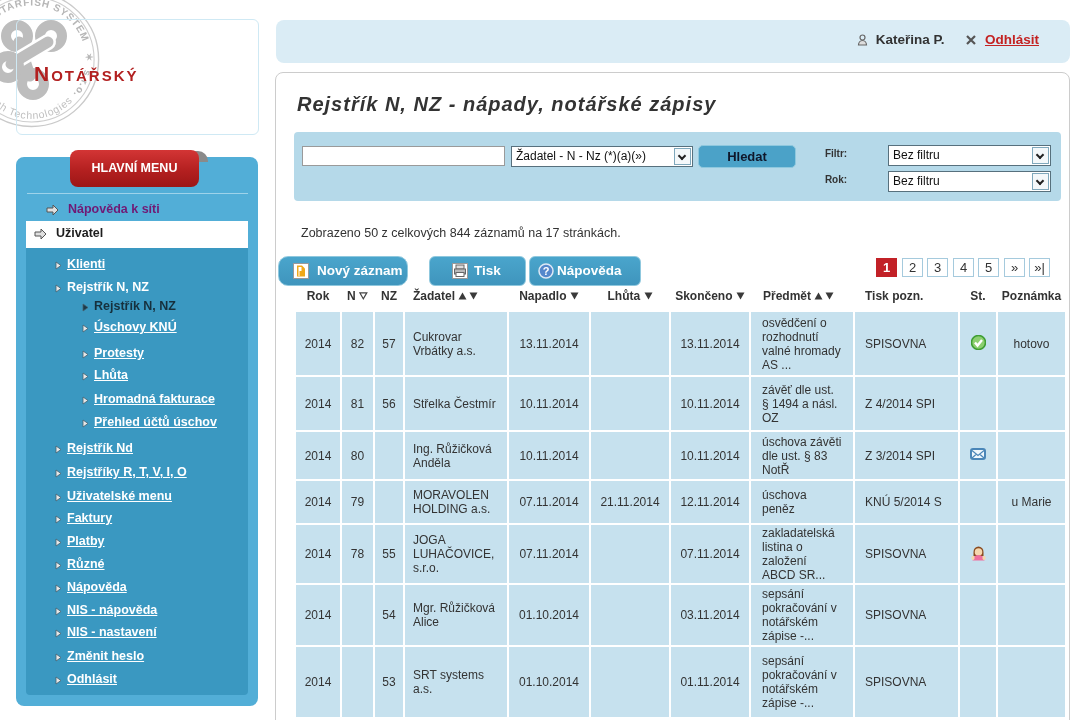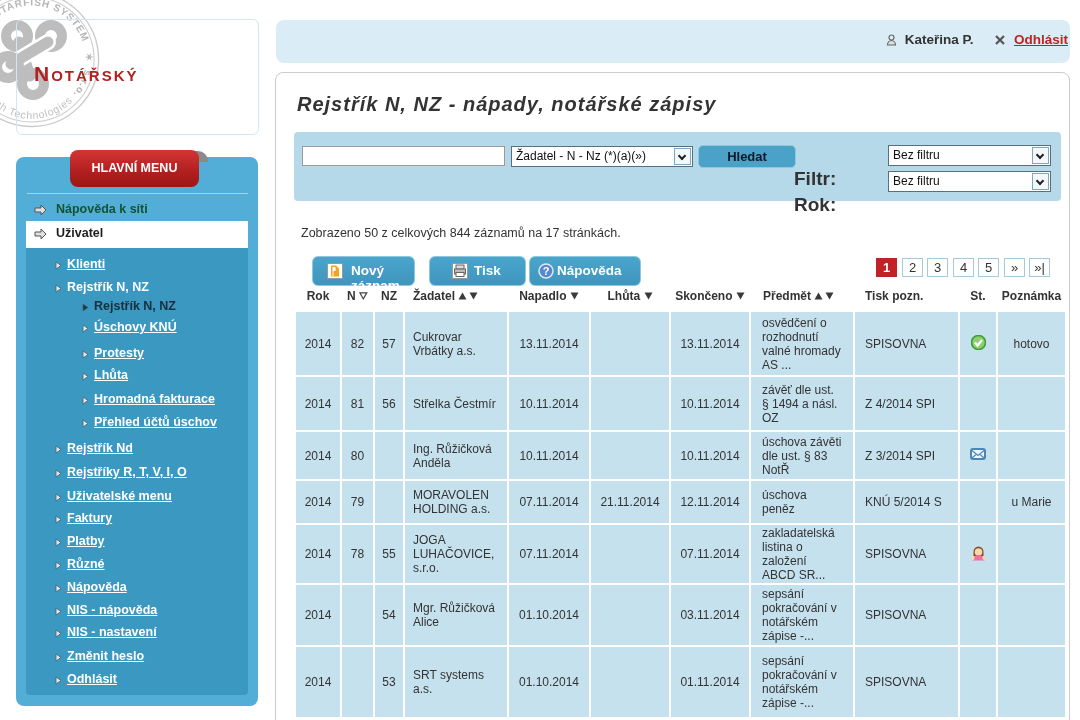--- a/index.html
+++ b/index.html
@@ -22,22 +22,22 @@
 #sidebar { left:16px; top:157px; width:242px; height:549px; background:#52aed7;
   border-radius:8px; }
 #redbtn { position:absolute; left:54px; top:-7px; width:129px; height:37px;
   background:linear-gradient(#d33535,#b42020 55%,#9c1616); border-radius:8px;
   color:#fff; font-weight:bold; font-size:12.5px; text-align:center; line-height:36px;
   z-index:3;}
 #redfold { position:absolute; left:172px; top:-6px; width:20px; height:11px;
   background:#8a8a8a; border-radius:0 10px 0 0; z-index:2;}
 #sbsep { position:absolute; left:11px; top:36px; width:221px; height:1px;
   background:#9ed3ea; }
-.mrow { position:absolute; left:0; width:242px; height:22px; font-size:12.5px;
-  font-weight:bold; color:#14532d; }
+.mrow { position:absolute; left:12px; width:242px; height:22px; font-size:12.5px;
+  font-weight:bold; color:#701a75; }
 .mrow .arr { position:absolute; left:18px; top:4px; }
 .mrow .txt { position:absolute; left:40px; top:2px; }
 #row-napoveda { top:43px; }
 #innerpanel { position:absolute; left:10px; top:64px; width:222px; height:474px;
   background:#3a98c1; border-radius:4px; }
 #row-uzivatel { position:absolute; left:0; top:0; width:222px; height:27px;
   background:#fff; color:#1d1d1d; font-size:12.5px; font-weight:bold; }
 #row-uzivatel .arr { position:absolute; left:8px; top:7px; }
 #row-uzivatel .txt { position:absolute; left:30px; top:5px; }
 .mi { position:absolute; font-size:12.5px; font-weight:bold; color:#fff; height:20px; }
@@ -47,21 +47,21 @@
 .mi.dark, .mi.dark a { color:#16303d; text-decoration:none; }
 .lv2 { left:29px; }
 .lv3 { left:56px; }
 
 
 #crumbbar { left:276px; top:20px; width:794px; height:43px; background:#daecf5;
   border-radius:8px; font-size:11.5px; }
 #crumbbar .inner { position:absolute; left:19px; top:13px; }
 #crumbbar a { color:#c32222; text-decoration:underline; }
 #crumbbar .sep { color:#555; font-weight:bold; padding:0 7px; font-size:12px;}
-#userbox { position:absolute; right:2px; top:12px; font-weight:bold; font-size:13.5px; }
+#userbox { position:absolute; right:31px; top:12px; font-weight:bold; font-size:13.5px; }
 #userbox a { color:#c32222; text-decoration:underline; }
 
 
 #panel { left:275px; top:72px; width:795px; height:700px; background:#fff;
   border:1px solid #ccc; border-radius:8px; }
 #title { position:absolute; left:21px; top:20px; font-size:20px; font-weight:bold;
   font-style:italic; color:#333; letter-spacing:1px; }
 
 
 #searchpanel { position:absolute; left:18px; top:59px; width:767px; height:69px;
@@ -72,34 +72,34 @@
   font-size:12px; color:#111; }
 .sel .st { position:absolute; left:4px; top:2px; white-space:nowrap; }
 .sel .sb { position:absolute; right:1px; top:1px; bottom:1px; width:17px;
   background:#f4f8fa; border:1px solid #7fa8bc; }
 .sel .ch { position:absolute; right:5px; top:4px; width:6px; height:6px;
   border-right:2px solid #222; border-bottom:2px solid #222; transform:rotate(45deg); }
 #sel1 { left:217px; top:14px; width:182px; }
 #hledat { position:absolute; left:404px; top:13px; width:98px; height:23px;
   background:#4ba2c8; border:1px solid #8ec8de; border-radius:5px; color:#0f172a;
   font-weight:bold; font-size:13px; text-align:center; line-height:21px; }
-.flabel { position:absolute; font-weight:bold; font-size:19px; width:84px; text-align:left;margin-top:20px;}
+.flabel { position:absolute; font-weight:bold; font-size:10px; width:84px; text-align:center;}
 #lfiltr { left:500px; top:16px; }
 #lrok  { left:500px; top:42px; }
 #self { left:594px; top:13px; width:163px; }
 #selr { left:594px; top:39px; width:163px; }
 
 #zobrazeno { position:absolute; left:25px; top:137px; font-size:12.5px;margin-top:16px; }
 
 
 .bbtn { position:absolute; top:183px; height:30px; background:linear-gradient(#4aa5cc,#3f95bd);
   border:1px solid #8fc8de; border-radius:6px; color:#fff; font-weight:bold;
   font-size:13.5px; }
 .bbtn .ic { position:absolute; left:14px; top:6px; }
-#btn1 { left:36px; width:103px; }
+#btn1 { left:2px; width:130px;border-radius:10px; }
 #btn1 .bt { position:absolute; left:38px; top:6px; }
 #btn2 { left:153px; width:97px; }
 #btn2 .bt { position:absolute; left:44px; top:6px; }
 #btn2 .ic { left:22px; }
 #btn3 { left:253px; width:112px; }
 #btn3 .bt { position:absolute; left:27px; top:6px; }
 #btn3 .ic { left:8px; }
 
 
 .pg { position:absolute; top:185px; width:21px; height:19px; background:#fff;

